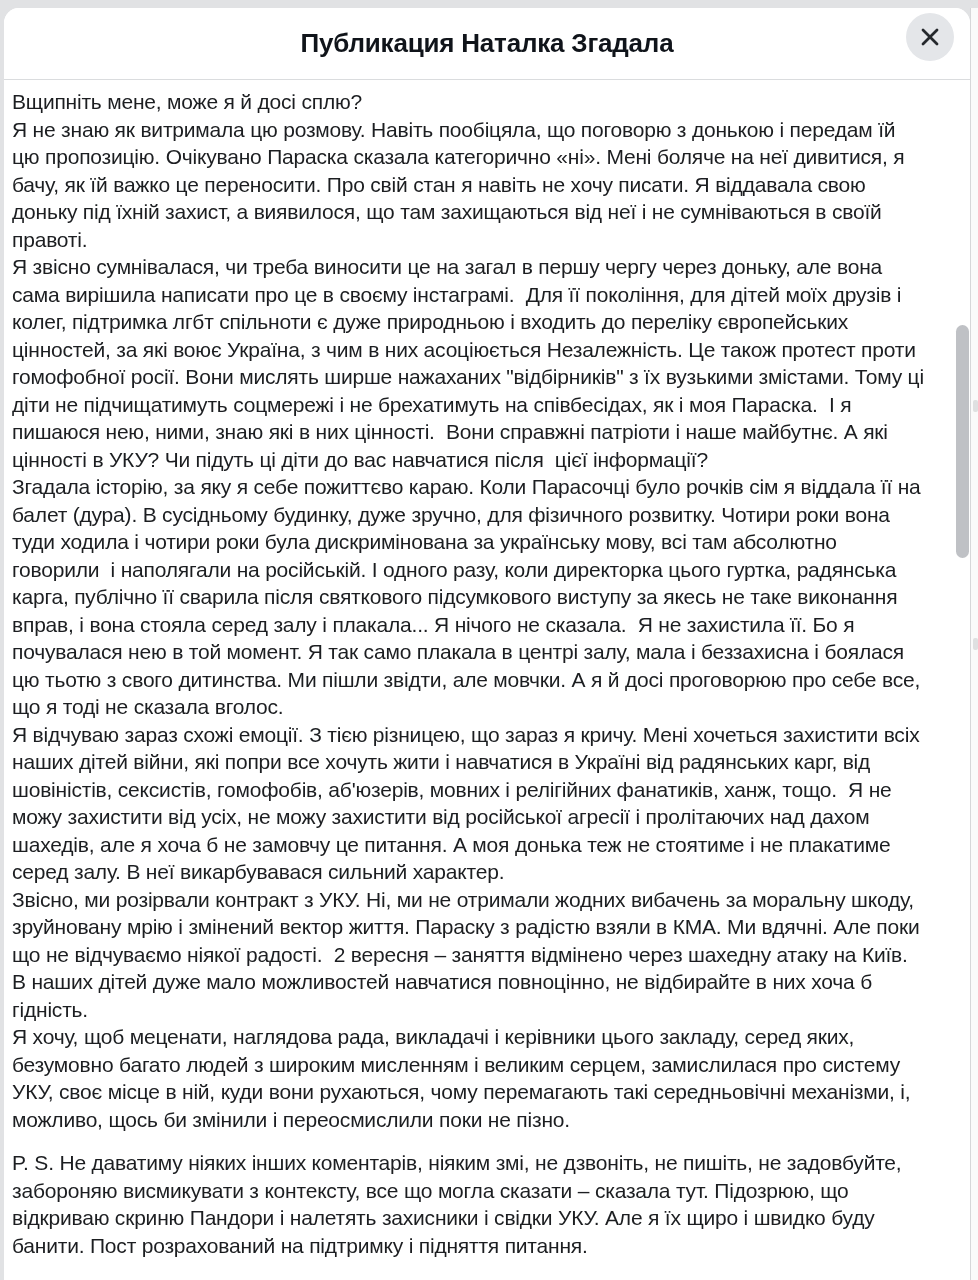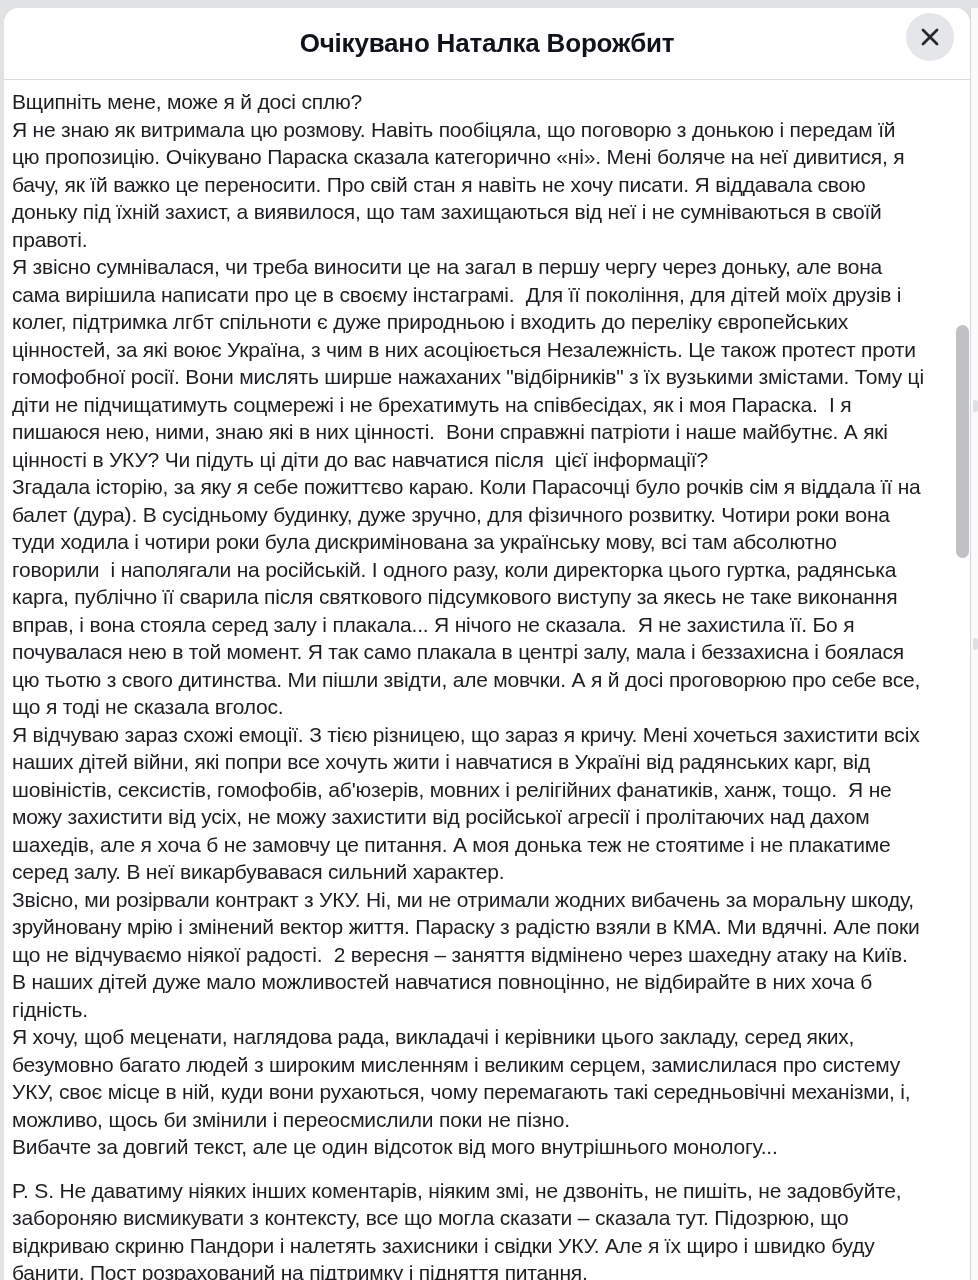--- a/index.html
+++ b/index.html
@@ -108,40 +108,39 @@
     border-radius: 2px;
   }
   .right-strip .artifact.a1 { top: 392px; }
   .right-strip .artifact.a2 { top: 630px; }
 </style>
 </head>
 <body>
 
 <div class="modal">
   <div class="modal-header">
-    <h1 class="modal-title">Очікувано Наталка Ворожбит</h1>
+    <h1 class="modal-title">Публикация Наталка Згадала</h1>
     <button class="close-btn" aria-label="Close">
       <span>
         <svg width="22" height="22" viewBox="0 0 22 22">
           <line x1="4" y1="4" x2="18" y2="18" stroke="#25282c" stroke-width="2.8" stroke-linecap="round"></line>
           <line x1="18" y1="4" x2="4" y2="18" stroke="#25282c" stroke-width="2.8" stroke-linecap="round"></line>
         </svg>
       </span>
     </button>
   </div>
   <div class="header-divider"></div>
   <div class="modal-body">
     <p>Вщипніть мене, може я й досі сплю?</p>
     <p>Я не знаю як витримала цю розмову. Навіть пообіцяла, що поговорю з донькою і передам їй цю пропозицію. Очікувано Параска сказала категорично «ні». Мені боляче на неї дивитися, я бачу, як їй важко це переносити. Про свій стан я навіть не хочу писати. Я віддавала свою доньку під їхній захист, а виявилося, що там захищаються від неї і не сумніваються в своїй правоті.</p>
     <p>Я звісно сумнівалася, чи треба виносити це на загал в першу чергу через доньку, але вона сама вирішила написати про це в своєму інстаграмі.  Для її покоління, для дітей моїх друзів і колег, підтримка лгбт спільноти є дуже природньою і входить до переліку європейських цінностей, за які воює Україна, з чим в них асоціюється Незалежність. Це також протест проти гомофобної росії. Вони мислять ширше нажаханих "відбірників" з їх вузькими змістами. Тому ці діти не підчищатимуть соцмережі і не брехатимуть на співбесідах, як і моя Параска.  І я пишаюся нею, ними, знаю які в них цінності.  Вони справжні патріоти і наше майбутнє. А які цінності в УКУ? Чи підуть ці діти до вас навчатися після  цієї інформації?</p>
     <p>Згадала історію, за яку я себе пожиттєво караю. Коли Парасочці було рочків сім я віддала її на балет (дура). В сусідньому будинку, дуже зручно, для фізичного розвитку. Чотири роки вона туди ходила і чотири роки була дискримінована за українську мову, всі там абсолютно говорили  і наполягали на російській. І одного разу, коли директорка цього гуртка, радянська карга, публічно її сварила після святкового підсумкового виступу за якесь не таке виконання вправ, і вона стояла серед залу і плакала... Я нічого не сказала.  Я не захистила її. Бо я почувалася нею в той момент. Я так само плакала в центрі залу, мала і беззахисна і боялася цю тьотю з свого дитинства. Ми пішли звідти, але мовчки. А я й досі проговорюю про себе все, що я тоді не сказала вголос.</p>
     <p>Я відчуваю зараз схожі емоції. З тією різницею, що зараз я кричу. Мені хочеться захистити всіх наших дітей війни, які попри все хочуть жити і навчатися в Україні від радянських карг, від шовіністів, сексистів, гомофобів, аб'юзерів, мовних і релігійних фанатиків, ханж, тощо.  Я не можу захистити від усіх, не можу захистити від російської агресії і пролітаючих над дахом шахедів, але я хоча б не замовчу це питання. А моя донька теж не стоятиме і не плакатиме серед залу. В неї викарбувавася сильний характер.</p>
     <p>Звісно, ми розірвали контракт з УКУ. Ні, ми не отримали жодних вибачень за моральну шкоду, зруйновану мрію і змінений вектор життя. Параску з радістю взяли в КМА. Ми вдячні. Але поки що не відчуваємо ніякої радості.  2 вересня – заняття відмінено через шахедну атаку на Київ. В наших дітей дуже мало можливостей навчатися повноцінно, не відбирайте в них хоча б гідність.</p>
     <p>Я хочу, щоб меценати, наглядова рада, викладачі і керівники цього закладу, серед яких, безумовно багато людей з широким мисленням і великим серцем, замислилася про систему УКУ, своє місце в ній, куди вони рухаються, чому перемагають такі середньовічні механізми, і, можливо, щось би змінили і переосмислили поки не пізно.</p>
-    <p>Вибачте за довгий текст, але це один відсоток від мого внутрішнього монологу...</p>
     <p class="ps">P. S. Не даватиму ніяких інших коментарів, ніяким змі, не дзвоніть, не пишіть, не задовбуйте, забороняю висмикувати з контексту, все що могла сказати – сказала тут. Підозрюю, що відкриваю скриню Пандори і налетять захисники і свідки УКУ. Але я їх щиро і швидко буду банити. Пост розрахований на підтримку і підняття питання.</p>
   </div>
   <div class="scrollbar-thumb"></div>
 </div>
 
 <div class="right-strip">
   <span class="artifact a1"></span>
   <span class="artifact a2"></span>
 </div>
 

